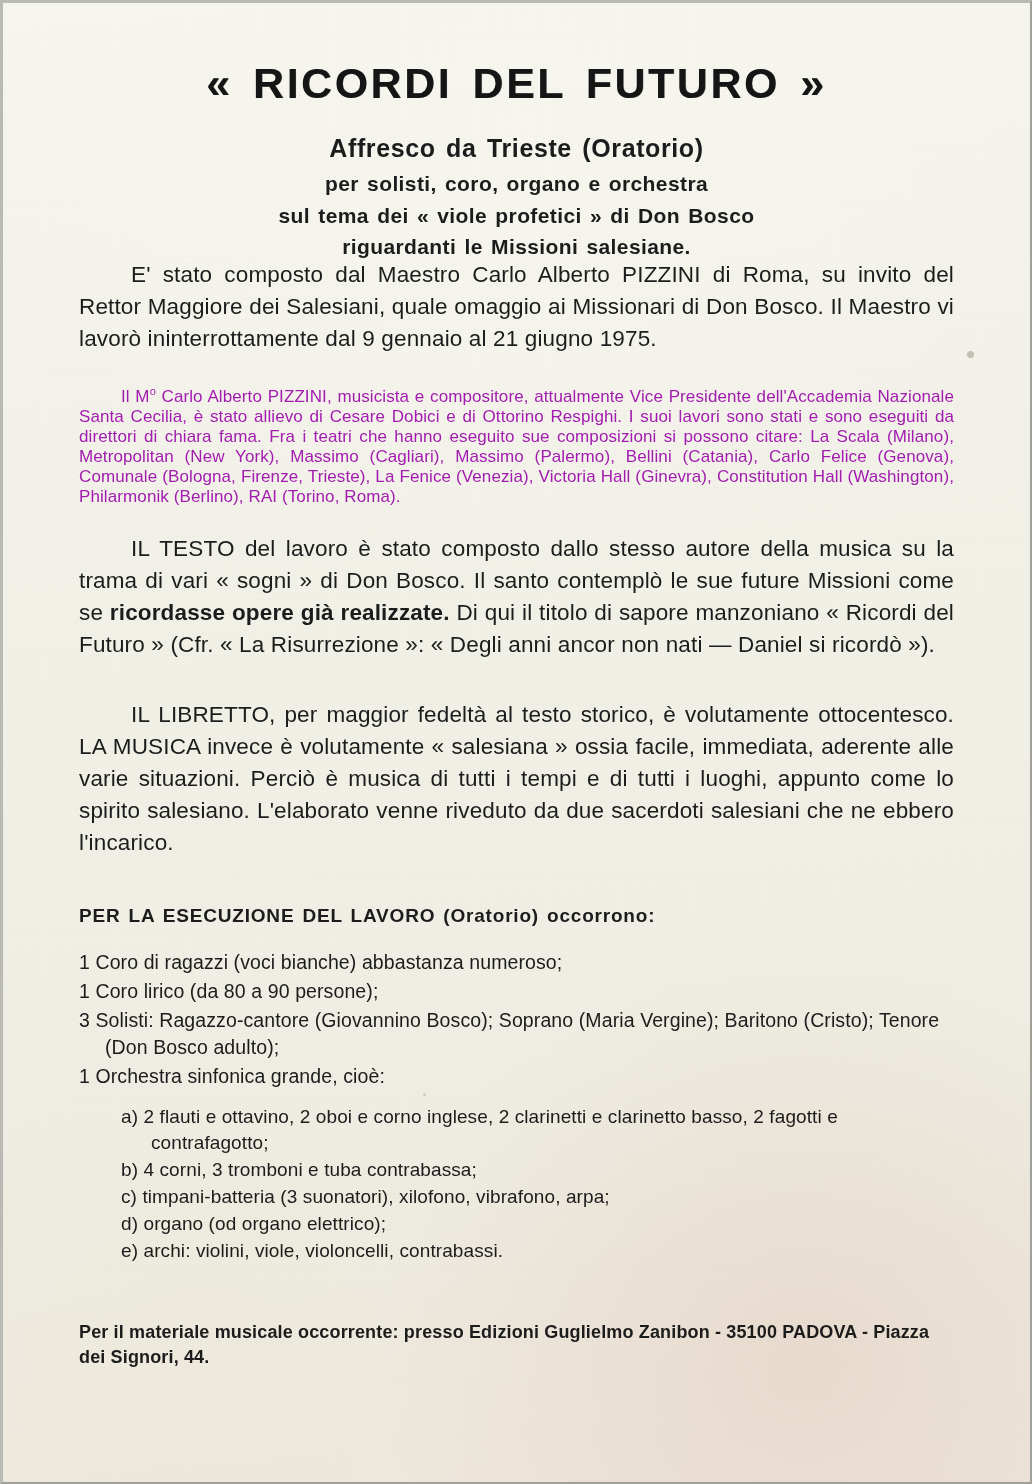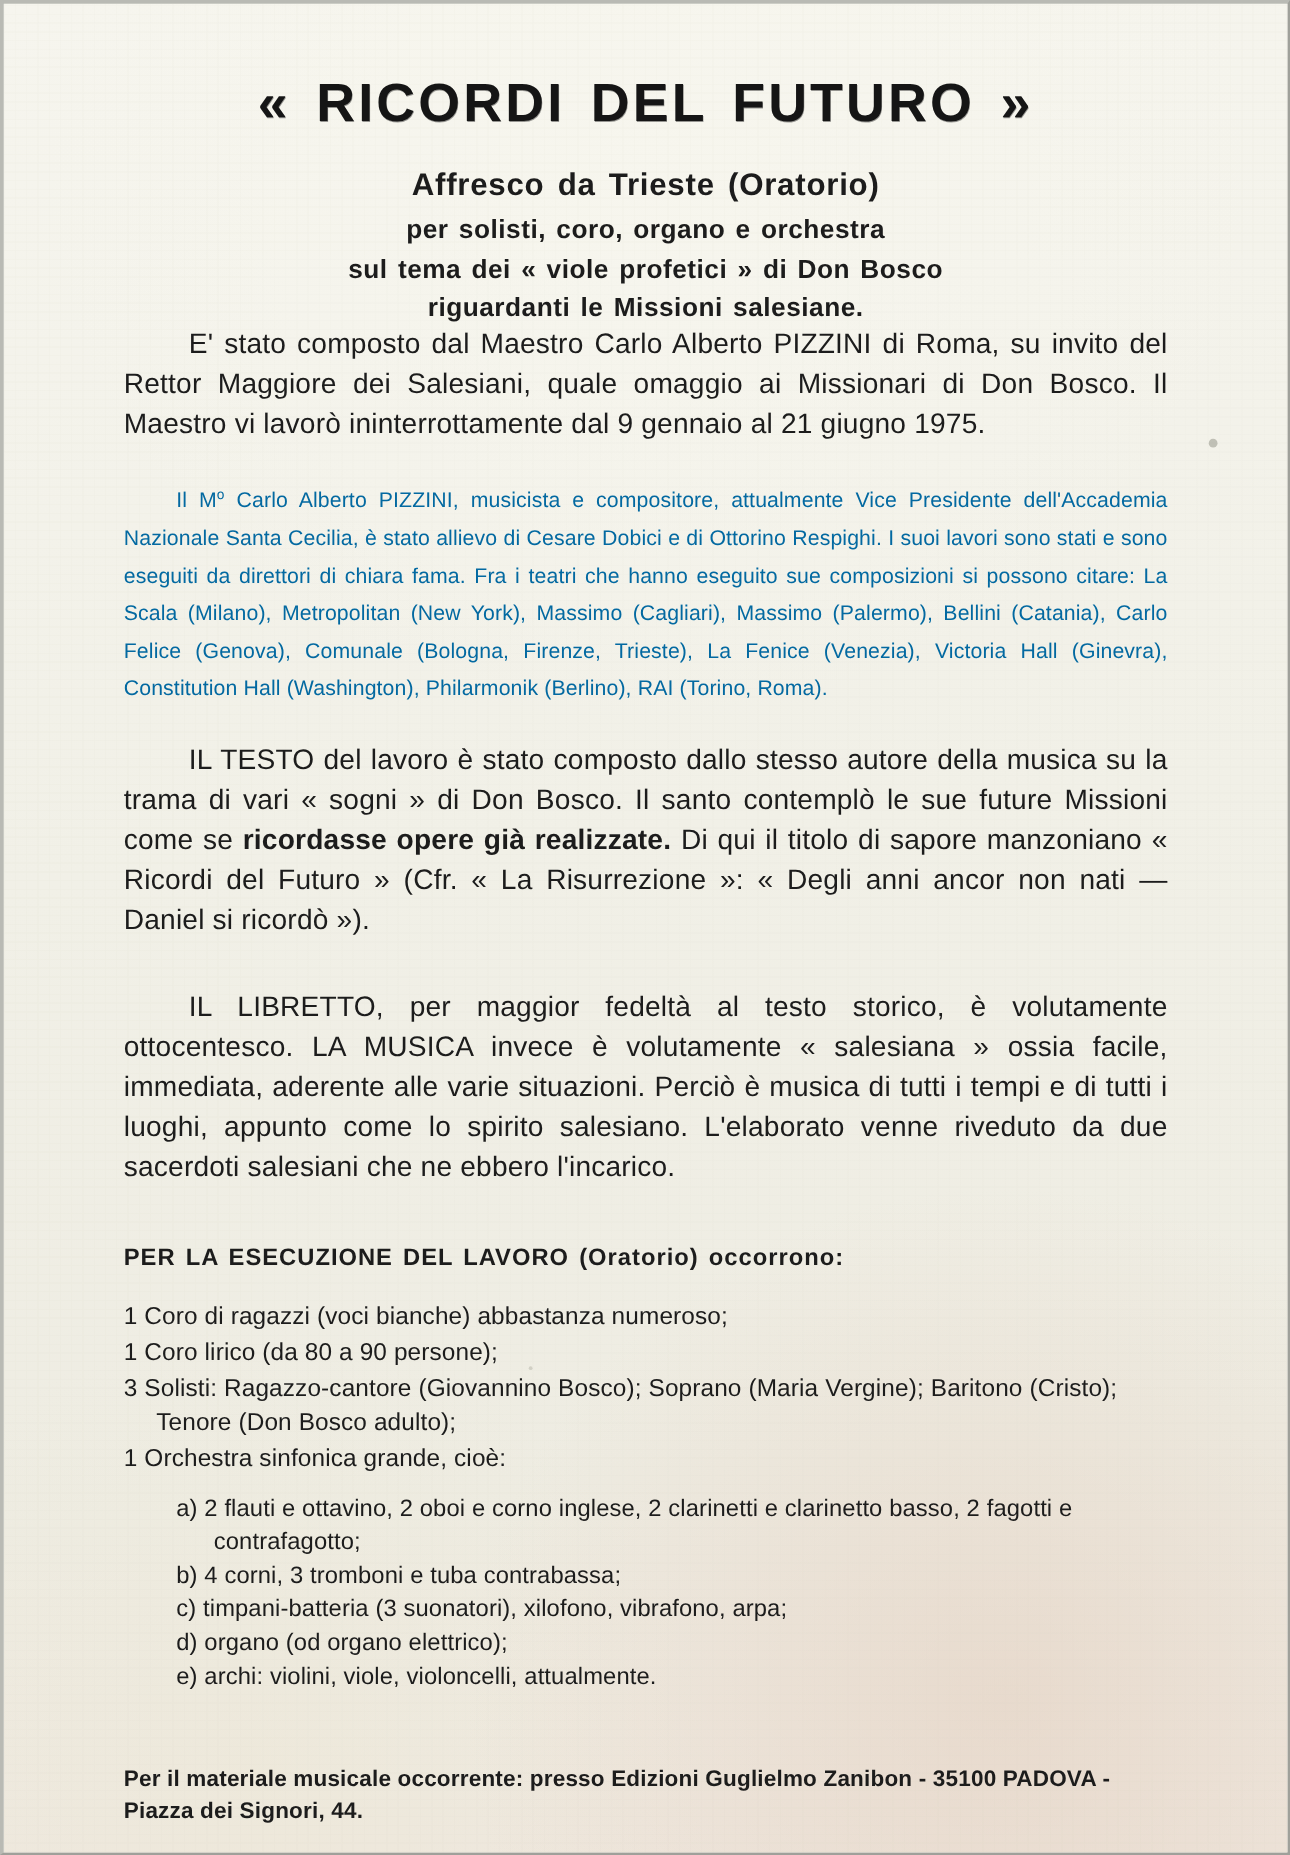--- a/index.html
+++ b/index.html
@@ -38,21 +38,21 @@
     inset: 0;
     pointer-events: none;
     opacity: 0.35;
     background-image:
       repeating-linear-gradient(0deg, rgba(200,200,185,0.10) 0px, rgba(200,200,185,0.10) 1px, rgba(255,255,255,0) 1px, rgba(255,255,255,0) 7px),
       repeating-linear-gradient(90deg, rgba(205,205,190,0.09) 0px, rgba(205,205,190,0.09) 1px, rgba(255,255,255,0) 1px, rgba(255,255,255,0) 9px);
   }
   #content {
     position: relative;
     z-index: 3;
-    padding: 0 96px;
+    padding: 0 76px;
   }
 
   
   .title-block { text-align: center; }
   .doc-title {
     margin: 0;
     padding-top: 56px;
     font-size: 43px;
     font-weight: bold;
     letter-spacing: 2.5px;
@@ -98,25 +98,25 @@
     text-indent: 52px;
     letter-spacing: 0.15px;
   }
   #para-intro { }
   #para-testo { margin-top: 26px; }
   #para-libretto { margin-top: 38px; }
 
   .bio-para {
     margin: 26px 0 0 0;
     font-size: 17px;
-    line-height: 30px;
+    line-height: 20px;
     text-align: justify;
     text-indent: 42px;
     letter-spacing: 0.1px;
-    color: #0369a1;
+    color: #a21caf;
   }
   .bio-para sup { font-size: 11px; vertical-align: super; }
 
   b { font-weight: bold; }
 
   
   .section-heading {
     margin: 46px 0 0 0;
     text-align: left;
     font-size: 19px;
@@ -198,19 +198,19 @@
       <li>1 Coro lirico (da 80 a 90 persone);</li>
       <li>3 Solisti: Ragazzo-cantore (Giovannino Bosco); Soprano (Maria Vergine); Baritono (Cristo); Tenore (Don Bosco adulto);</li>
       <li>1 Orchestra sinfonica grande, cioè:</li>
     </ul>
 
     <ul class="sub-list">
       <li>a) 2 flauti e ottavino, 2 oboi e corno inglese, 2 clarinetti e clarinetto basso, 2 fagotti e contrafagotto;</li>
       <li>b) 4 corni, 3 tromboni e tuba contrabassa;</li>
       <li>c) timpani-batteria (3 suonatori), xilofono, vibrafono, arpa;</li>
       <li>d) organo (od organo elettrico);</li>
-      <li>e) archi: violini, viole, violoncelli, attualmente.</li>
+      <li>e) archi: violini, viole, violoncelli, contrabassi.</li>
     </ul>
 
     <p class="footer-note">Per il materiale musicale occorrente: presso Edizioni Guglielmo Zanibon - 35100 PADOVA - Piazza dei Signori, 44.</p>
 
   </div>
 </div>
 
 </body></html>

